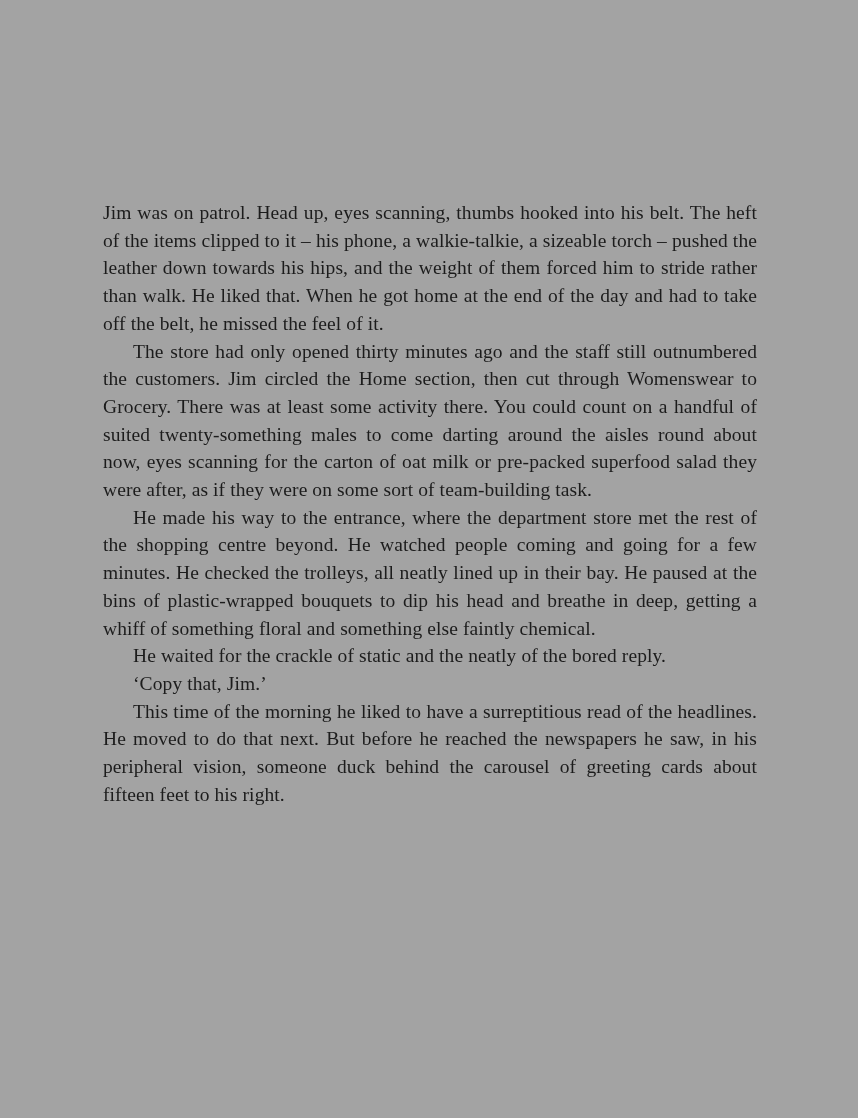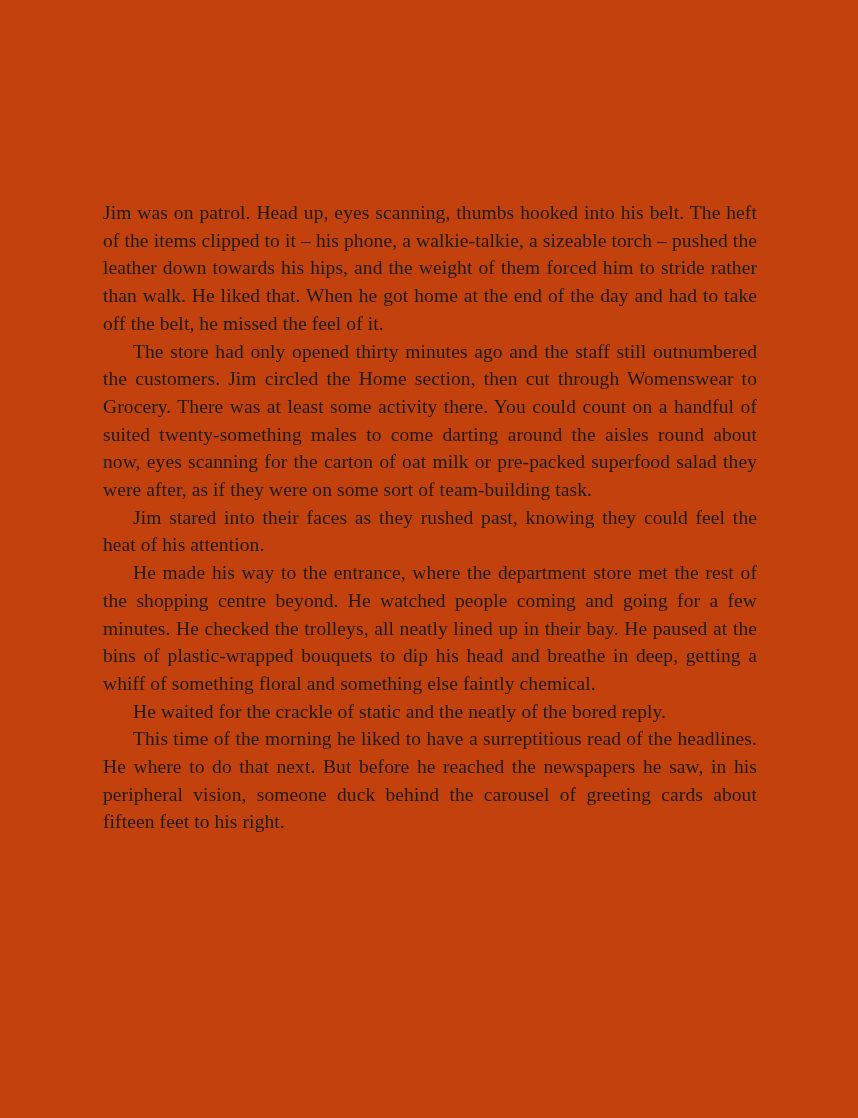--- a/index.html
+++ b/index.html
@@ -12,21 +12,21 @@
     background: #ffffff;
     overflow: hidden;
     position: relative;
   }
   .book-page {
     position: absolute;
     left: 0;
     top: 0;
     width: 858px;
     height: 1118px;
-    background: #c2410c;
+    background: #a3a3a3;
   }
   .text-block {
     position: absolute;
     left: 103px;
     top: 199px;
     width: 654px;
     font-family: "Liberation Serif", "DejaVu Serif", serif;
     font-size: 19.5px;
     line-height: 27.7px;
     color: #1c1c1c;
@@ -42,18 +42,18 @@
     text-indent: 0;
   }
 </style>
 </head>
 <body>
 
 <div class="book-page">
   <div class="text-block">
     <p class="first">Jim was on patrol. Head up, eyes scanning, thumbs hooked into his belt. The heft of the items clipped to it – his phone, a walkie-talkie, a sizeable torch – pushed the leather down towards his hips, and the weight of them forced him to stride rather than walk. He liked that. When he got home at the end of the day and had to take off the belt, he missed the feel of it.</p>
     <p>The store had only opened thirty minutes ago and the staff still outnumbered the customers. Jim circled the Home section, then cut through Womenswear to Grocery. There was at least some activity there. You could count on a handful of suited twenty-something males to come darting around the aisles round about now, eyes scanning for the carton of oat milk or pre-packed superfood salad they were after, as if they were on some sort of team-building task.</p>
-    <p>Jim stared into their faces as they rushed past, knowing they could feel the heat of his attention.</p>
     <p>He made his way to the entrance, where the department store met the rest of the shopping centre beyond. He watched people coming and going for a few minutes. He checked the trolleys, all neatly lined up in their bay. He paused at the bins of plastic-wrapped bouquets to dip his head and breathe in deep, getting a whiff of something floral and something else faintly chemical.</p>
     <p>He waited for the crackle of static and the neatly of the bored reply.</p>
-    <p>This time of the morning he liked to have a surreptitious read of the headlines. He where to do that next. But before he reached the newspapers he saw, in his peripheral vision, someone duck behind the carousel of greeting cards about fifteen feet to his right.</p>
+    <p>‘Copy that, Jim.’</p>
+    <p>This time of the morning he liked to have a surreptitious read of the headlines. He moved to do that next. But before he reached the newspapers he saw, in his peripheral vision, someone duck behind the carousel of greeting cards about fifteen feet to his right.</p>
   </div>
 </div>
 
 </body></html>

